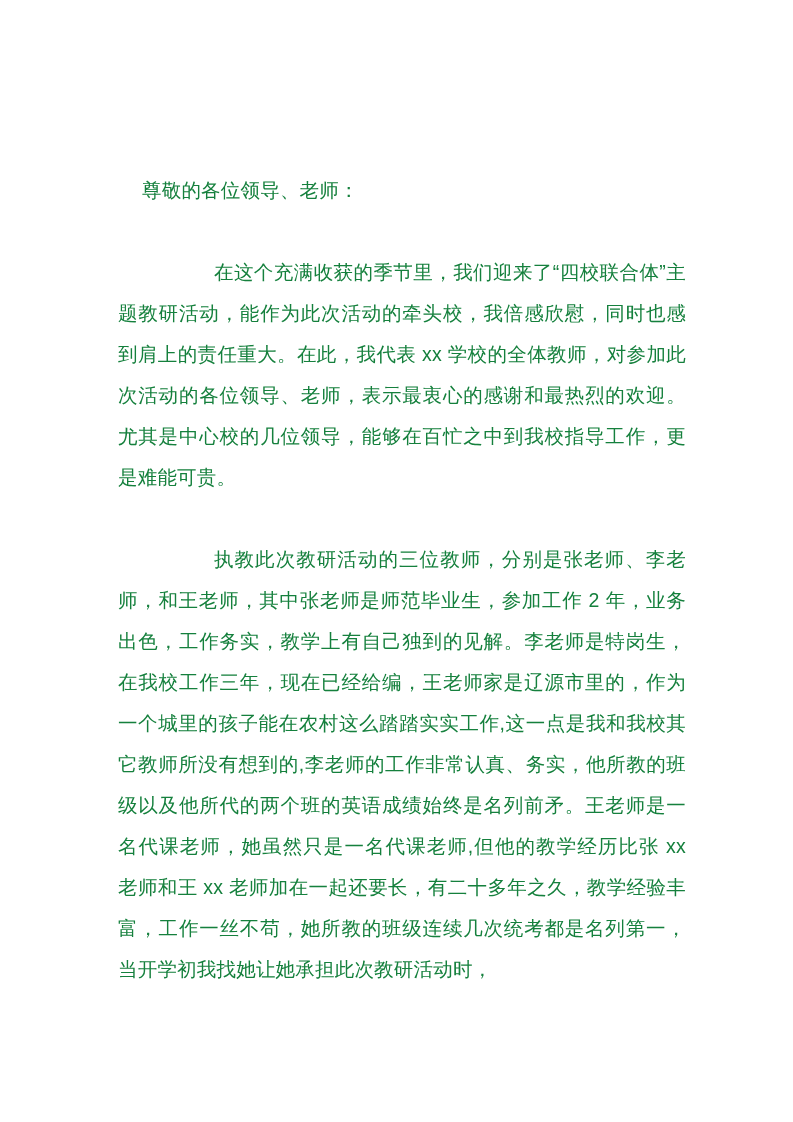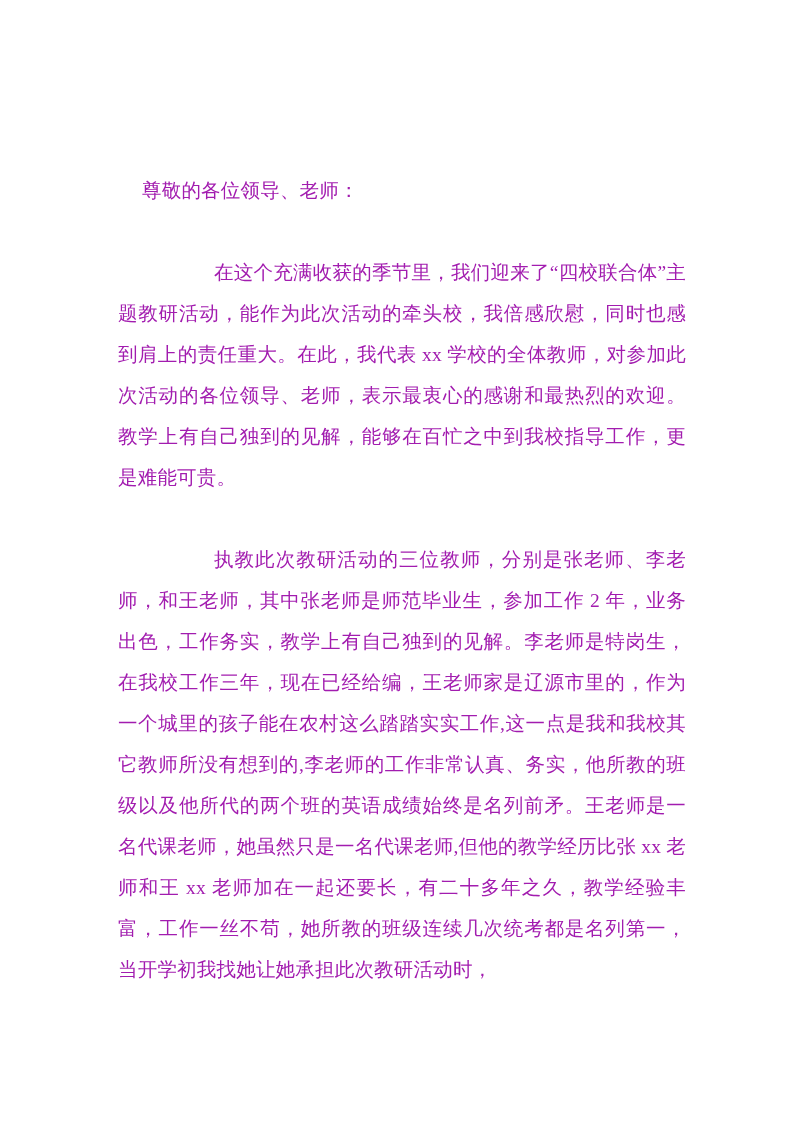--- a/index.html
+++ b/index.html
@@ -7,22 +7,22 @@
     padding: 0;
     background: #ffffff;
   }
   .page {
     position: relative;
     width: 793px;
     height: 1122px;
     background: #ffffff;
     box-sizing: border-box;
     overflow: hidden;
-    font-family: Liberation Serif, serif;
-    color: #a21caf;
+    font-family: Liberation Sans, sans-serif;
+    color: #15803d;
   }
   .content {
     position: absolute;
     left: 118px;
     top: 170px;
     width: 568px;
   }
   .para {
     font-size: 19.5px;
     line-height: 41px;
@@ -45,17 +45,17 @@
   .gap {
     height: 41px;
   }
 </style>
 </head>
 <body>
 
 <div class="page">
   <div class="content">
     <p class="para salutation">尊敬的各位领导、老师：</p>
-    <p class="para body-para">在这个充满收获的季节里，我们迎来了“四校联合体”主题教研活动，能作为此次活动的牵头校，我倍感欣慰，同时也感到肩上的责任重大。在此，我代表 xx 学校的全体教师，对参加此次活动的各位领导、老师，表示最衷心的感谢和最热烈的欢迎。教学上有自己独到的见解，能够在百忙之中到我校指导工作，更是难能可贵。</p>
+    <p class="para body-para">在这个充满收获的季节里，我们迎来了“四校联合体”主题教研活动，能作为此次活动的牵头校，我倍感欣慰，同时也感到肩上的责任重大。在此，我代表 xx 学校的全体教师，对参加此次活动的各位领导、老师，表示最衷心的感谢和最热烈的欢迎。尤其是中心校的几位领导，能够在百忙之中到我校指导工作，更是难能可贵。</p>
     <div class="gap"></div>
     <p class="para body-para">执教此次教研活动的三位教师，分别是张老师、李老师，和王老师，其中张老师是师范毕业生，参加工作 2 年，业务出色，工作务实，教学上有自己独到的见解。李老师是特岗生，在我校工作三年，现在已经给编，王老师家是辽源市里的，作为一个城里的孩子能在农村这么踏踏实实工作,这一点是我和我校其它教师所没有想到的,李老师的工作非常认真、务实，他所教的班级以及他所代的两个班的英语成绩始终是名列前矛。王老师是一名代课老师，她虽然只是一名代课老师,但他的教学经历比张 xx 老师和王 xx 老师加在一起还要长，有二十多年之久，教学经验丰富，工作一丝不苟，她所教的班级连续几次统考都是名列第一，当开学初我找她让她承担此次教研活动时，</p>
   </div>
 </div>
 
 </body></html>

